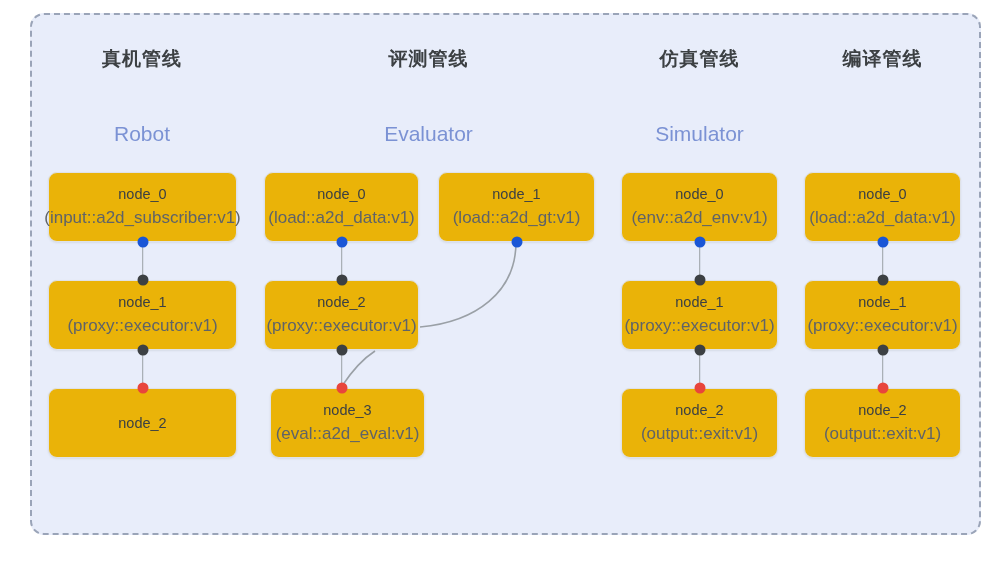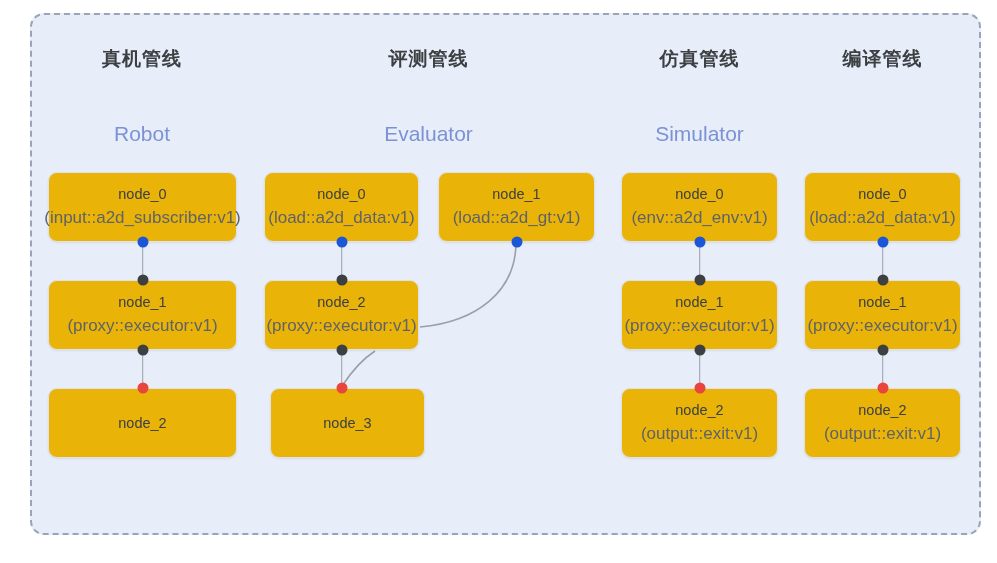--- a/index.html
+++ b/index.html
@@ -168,20 +168,21 @@
   <div class="node" style="left:256px; top:172px; width:155px; height:70px;">
     <div class="nname">node_0</div>
     <div class="nspec">(load::a2d_data:v1)</div>
   </div>
   <div class="node" style="left:256px; top:280px; width:155px; height:70px;">
     <div class="nname">node_2</div>
     <div class="nspec">(proxy::executor:v1)</div>
   </div>
   <div class="node" style="left:256px; top:388px; width:155px; height:70px;margin-left:6px;">
     <div class="nname">node_3</div>
+    <div class="nspec">(eval::a2d_eval:v1)</div>
   </div>
 
   <div class="node" style="left:430px; top:172px; width:157px; height:70px;">
     <div class="nname">node_1</div>
     <div class="nspec">(load::a2d_gt:v1)</div>
   </div>
 
   <div class="link-v" style="left:333.5px; top:242px; height:38px;"></div>
   <div class="link-v" style="left:333.5px; top:350px; height:38px;"></div>
 

